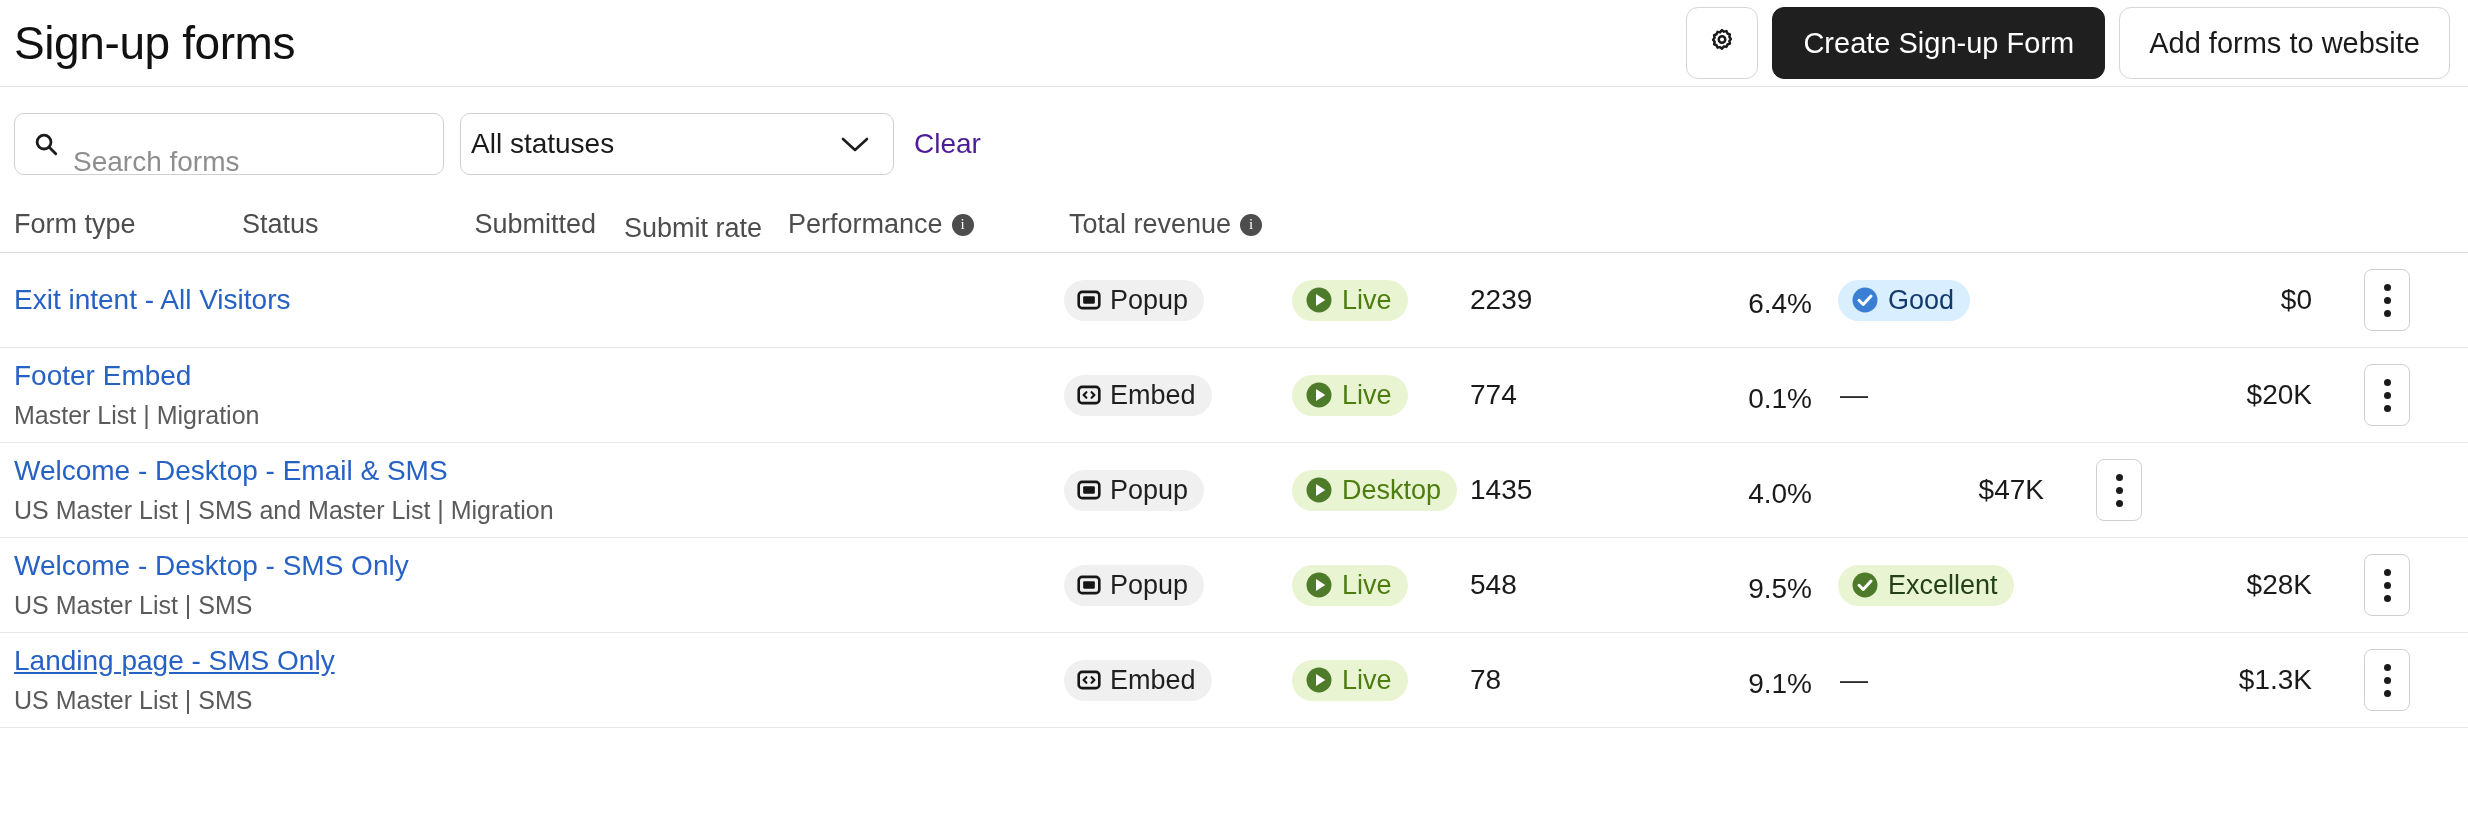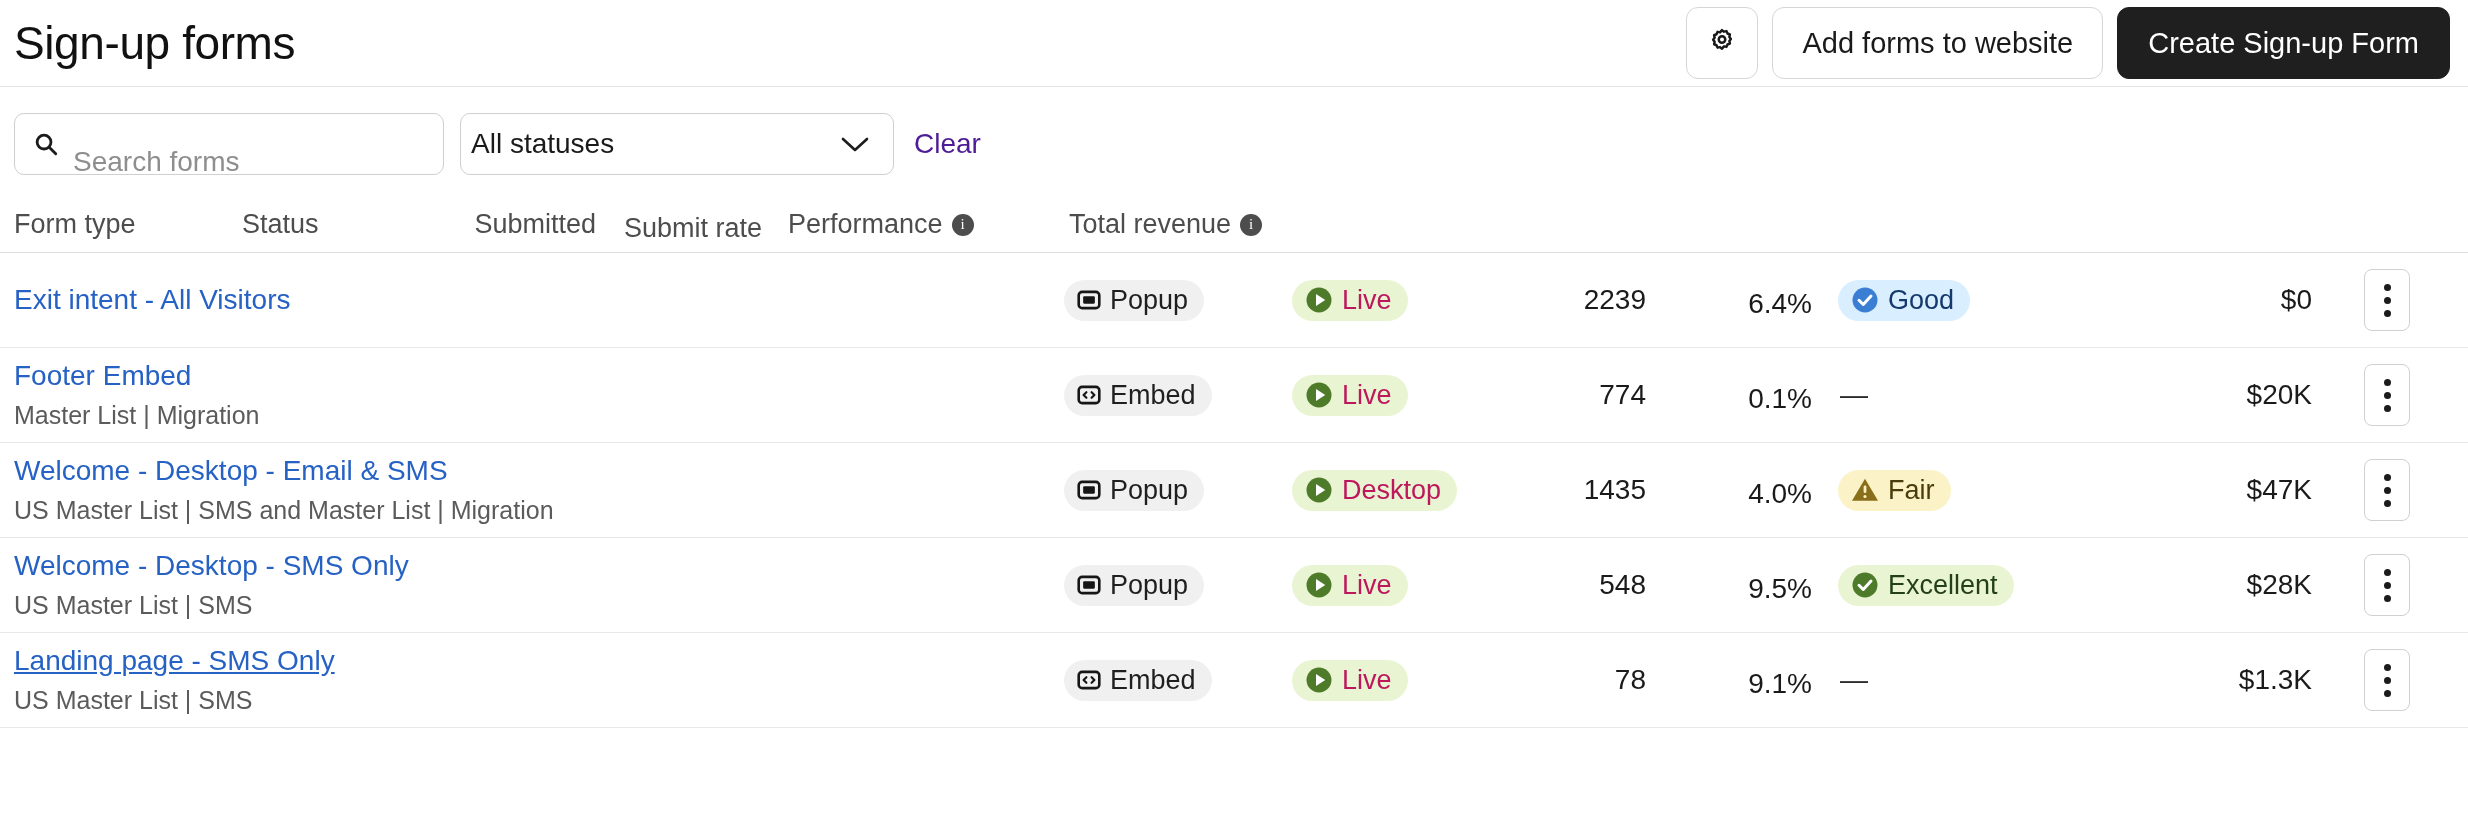--- a/index.html
+++ b/index.html
@@ -128,21 +128,21 @@
   }
   .head-row {
     height: 56px;
     border-bottom: 1px solid #dddddd;
   }
   .body-row { height: 95px; }
 
   .c-name     { width: 1050px; }
   .c-type     { width: 228px; display:flex; justify-content:flex-start; }
   .c-status   { width: 178px; display:flex; justify-content:flex-start; }
-  .c-submitted{ width: 176px; text-align: right; }
+  .c-submitted{ width: 176px; }
   .c-rate     { width: 166px; text-align: right; margin-top: 8px; }
   .c-perf     { width: 268px; display:flex; justify-content:flex-start; padding-left: 26px;}
   .c-revenue  { width: 232px; text-align: right; }
   .c-menu     { width: 98px; display:flex; justify-content:flex-end; }
 
   .th {
     font-size: 27px;
     color: #4d4d4d;
     font-weight: 400;
     display: flex;
@@ -175,21 +175,21 @@
     display: inline-flex;
     align-items: center;
     gap: 8px;
     height: 41px;
     padding: 0 16px 0 12px;
     border-radius: 22px;
     font-size: 27px;
     white-space: nowrap;
   }
   .pill-type { background: #f0f0f0; color: #1f1f1f; }
-  .pill-live { background: #e9f5d2; color: #be185d; }
+  .pill-live { background: #e9f5d2; color: #4d7c0f; }
   .pill-good { background: #d9efff; color: #14396b; }
   .pill-fair { background: #fbf3c7; color: #4a3c0b; }
   .pill-exc  { background: #e9f5d2; color: #23401a; }
 
   .kebab-btn {
     width: 46px; height: 62px;
     border: 1px solid #d0d0d0;
     border-radius: 8px;
     background: #fff;
     display: flex; flex-direction: column;
@@ -222,23 +222,23 @@
   <div class="header-actions">
     <button class="icon-btn">
       <span>
         <svg width="30" height="30" viewBox="0 0 24 24" fill="none" stroke="#1a1a1a" stroke-width="2">
           <path d="M12 2.5l1.6 1.2 2-.4.8 1.9 1.9.8-.4 2 1.2 1.6-1.2 1.6.4 2-1.9.8-.8 1.9-2-.4L12 17.3l-1.6-1.2-2 .4-.8-1.9-1.9-.8.4-2L4.9 10.2l1.2-1.6-.4-2 1.9-.8.8-1.9 2 .4z" stroke-linejoin="round"></path>
           <circle cx="12" cy="10" r="2.6"></circle>
         </svg>
       </span>
     </button>
 
+    <button class="btn btn-primary">Create Sign-up Form</button>
+
     <button class="btn btn-secondary">Add forms to website</button>
-
-    <button class="btn btn-primary">Create Sign-up Form</button>
   </div>
 </div>
 <div class="header-rule"></div>
 
 <div class="filter-bar">
 
   <div class="search-box">
     <span class="mag">
       <svg width="26" height="26" viewBox="0 0 24 24" fill="none" stroke="#1c1c1c" stroke-width="2.6">
         <circle cx="10.2" cy="10.2" r="6.4"></circle>
@@ -392,32 +392,20 @@
     <svg width="30" height="30" viewBox="0 0 24 24">
       <circle cx="12" cy="12" r="10" fill="#4e7b2a"></circle>
       <polygon points="9.6,7.2 17,12 9.6,16.8" fill="#ffffff"></polygon>
     </svg>
             </span>
             <span>Desktop</span>
       </span>
     </div>
     <div class="c-submitted num">1435</div>
     <div class="c-rate num">4.0%</div>
-    <div class="c-perf">
-          <span class="pill pill-fair">
-        <span style="display:flex">
-    <svg width="30" height="30" viewBox="0 0 24 24">
-      <polygon points="12,3 22.4,20.6 1.6,20.6" fill="#8a6f1b"></polygon>
-      <rect x="10.9" y="8.4" width="2.2" height="6" rx="1.1" fill="#fbf3c7"></rect>
-      <circle cx="12" cy="17.2" r="1.25" fill="#fbf3c7"></circle>
-    </svg>
-            </span>
-            <span>Fair</span>
-          </span>
-        </div>
     <div class="c-revenue num">$47K</div>
     <div class="c-menu">
           <button class="kebab-btn">
     <i></i>
     <i></i>
     <i></i>
   </button>
         </div>
   </div>
       <div class="row body-row">

